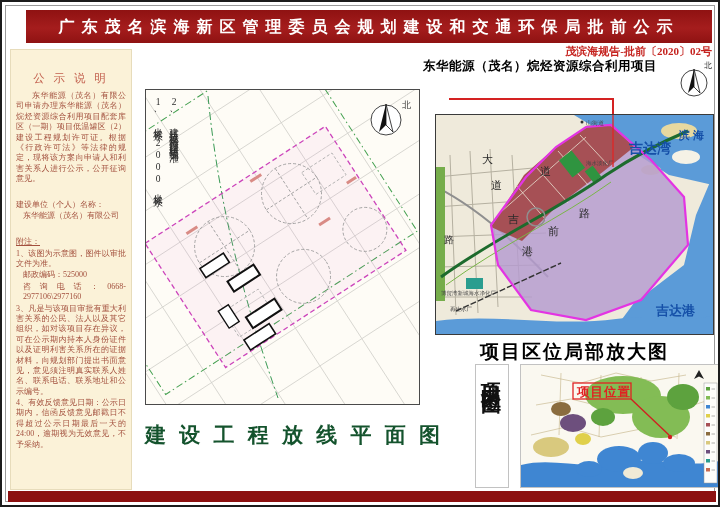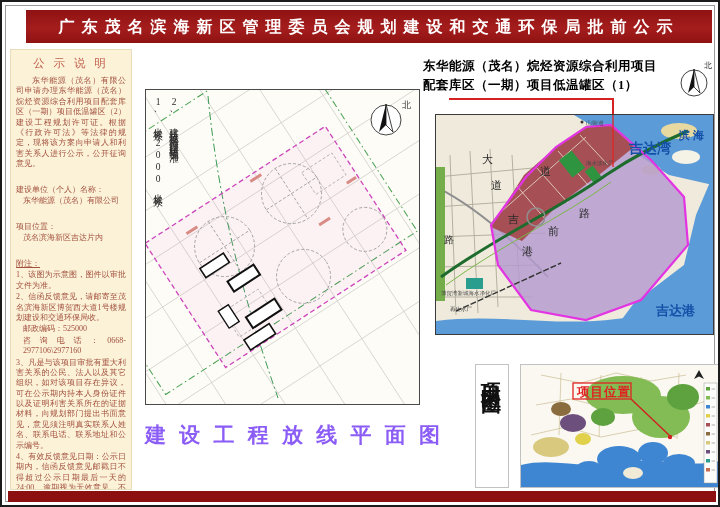--- a/index.html
+++ b/index.html
@@ -20,42 +20,42 @@
   }
   .doc-number {
     position:absolute; left:433px; top:42px; width:277px; text-align:right;
     color:#c5231f; font-size:11px; font-weight:700;
   }
 
   
   .notice-col {
     position:absolute; left:8px; top:47px; width:122px; height:441px;
     background:#fbf2d8; color:#a3503e; font-size:8px; line-height:1.3;
-    padding:5px 5px; overflow:hidden; border:1px solid #e7dcbb;
+    padding:20px 5px; overflow:hidden; border:1px solid #e7dcbb;
   }
   .notice-title { text-align:center; color:#c2604e; font-size:11.5px; letter-spacing:3px; margin:1px 0 5px; }
   .notice-intro { text-indent:16px; text-align:justify; margin-bottom:5px; }
   .field { margin:16px 0; }
   .f-label { }
   .f-value { padding-left:7px; }
   .notes-heading { margin-top:5px;text-decoration:underline; }
   .note { margin:1px 0; text-align:justify; }
   .contact-line { padding-left:7px; }
 
   
   .plan-box { position:absolute; left:143px; top:87px; width:275px; height:316px; border:1px solid #4a4a4a; background:#fefcf6; }
   .plan-notes {
     position:absolute; left:5px; top:7px; height:300px;
     writing-mode:vertical-lr; text-orientation:upright;
     font-size:9.5px; letter-spacing:2px; color:#2a2a2a; z-index:3;
   }
   .plan-notes div { margin-right:3px; }
   .plan-caption {
     position:absolute; left:143px; top:419px; width:275px; text-align:center;
-    font-size:21px; letter-spacing:4px; font-weight:600; color:#8b5cf6; white-space:nowrap;
+    font-size:21px; letter-spacing:4px; font-weight:600; color:#14532d; white-space:nowrap;
   }
 
   
   .map-title {
     position:absolute; left:421px; top:55px; width:246px;
     color:#000000; font-weight:700; font-size:12.5px; line-height:1.5; letter-spacing:0.5px;
   }
   .title-compass { position:absolute; left:676px; top:56px; width:36px; height:42px; }
   .leader-h { position:absolute; left:447px; top:96px; width:164px; height:1.5px; background:#d42222; }
   .leader-v { position:absolute; left:610px; top:96px; width:1.5px; height:17px; background:#d42222; }
@@ -83,37 +83,33 @@
   .lbl-road { fill:#2a2a2a; }
   .lbl-tiny { fill:#444; }
 </style>
 </head>
 <body>
 
 <div class="page">
   <div class="frame"></div>
 
   <div class="banner">广东茂名滨海新区管理委员会规划建设和交通环保局批前公示</div>
+  <div class="doc-number">茂滨海规告-批前〔2020〕02号</div>
 
   <div class="notice-col">
     <div class="notice-title">公 示 说 明</div>
     <div class="notice-intro">东华能源（茂名）有限公司申请办理东华能源（茂名）烷烃资源综合利用项目配套库区（一期）项目低温罐区（2）建设工程规划许可证。根据《行政许可法》等法律的规定，现将该方案向申请人和利害关系人进行公示，公开征询意见。</div>
 
     <div class="field">
       <div class="f-label">建设单位（个人）名称：</div>
       <div class="f-value">东华能源（茂名）有限公司</div>
     </div>
-    <div class="field">
-      <div class="f-label">项目位置：</div>
-      <div class="f-value">茂名滨海新区吉达片内</div>
-    </div>
 
     <div class="notes-heading">附注：</div>
     <div class="note">1、该图为示意图，图件以审批文件为准。</div>
-    <div class="note">2、信函反馈意见，请邮寄至茂名滨海新区博贺西大道1号楼规划建设和交通环保局收。</div>
     <div class="note contact-line">邮政编码：525000</div>
     <div class="note contact-line">咨询电话：0668-2977106\2977160</div>
     <div class="note">3、凡是与该项目审批有重大利害关系的公民、法人以及其它组织，如对该项目存在异议，可在公示期内持本人身份证件以及证明利害关系所在的证据材料，向规划部门提出书面意见，意见须注明真实联系人姓名、联系电话、联系地址和公示编号。</div>
     <div class="note">4、有效反馈意见日期：公示日期内，信函反馈意见邮戳日不得超过公示日期最后一天的24:00，逾期视为无效意见，不予采纳。</div>
 
   </div>
 
   <div class="plan-box">
     <svg width="273" height="314" viewBox="0 0 273 314">
 
@@ -184,21 +180,20 @@
     </svg>
     <div class="plan-notes">
       <div>1、坐标系：2000坐标系</div>
       <div>2、建筑放线坐标均以建筑轴线为准</div>
     </div>
   </div>
   <div class="plan-caption">建 设 工 程 放 线 平 面 图</div>
 
   <div class="map-title">
     <div>东华能源（茂名）烷烃资源综合利用项目</div>
-    <div>配套库区（一期）项目低温罐区（1）</div>
   </div>
   <svg class="title-compass" viewBox="0 0 36 42">
     <circle cx="16" cy="25" r="13" fill="#fff" stroke="#444" stroke-width="1"></circle>
     <polygon points="16,11 10,35 16,29" fill="#111"></polygon>
     <polygon points="16,11 22,35 16,29" fill="#fff" stroke="#111" stroke-width="0.8"></polygon>
     <text x="26" y="10" font-size="8" fill="#333">北</text>
   </svg>
   <div class="leader-h"></div>
   <div class="leader-v"></div>
 
@@ -261,20 +256,21 @@
       <text x="112" y="120" font-size="11" class="lbl-road">前</text>
       <text x="86" y="140" font-size="11" class="lbl-road">港</text>
       <text x="8" y="128" font-size="10" class="lbl-road">路</text>
       <circle cx="146" cy="7" r="1.5" fill="#333"></circle>
       <text x="150" y="10" font-size="6" class="lbl-tiny">山街道</text>
       <text x="150" y="50" font-size="5.5" class="lbl-tiny">海水淡化厂</text>
       <text x="5" y="180" font-size="5.5" class="lbl-tiny">博贺湾新城海水净化厂</text>
       <text x="14" y="196" font-size="5.5" class="lbl-tiny">再生水厂</text>
     </svg>
   </div>
+  <div class="map1-caption">项目区位局部放大图</div>
 
   <div class="vert-caption-box">
     <div class="vert-caption">项目区位图</div>
   </div>
   <div class="map2-box">
     <svg width="198" height="122" viewBox="0 0 198 122">
       <rect x="0" y="0" width="198" height="122" fill="#faf8f0"></rect>
 
       <g stroke="#c3b184" stroke-width="0.6" fill="none">
         <path d="M20,10 L60,18 L95,8 L130,16 L165,10"></path>

